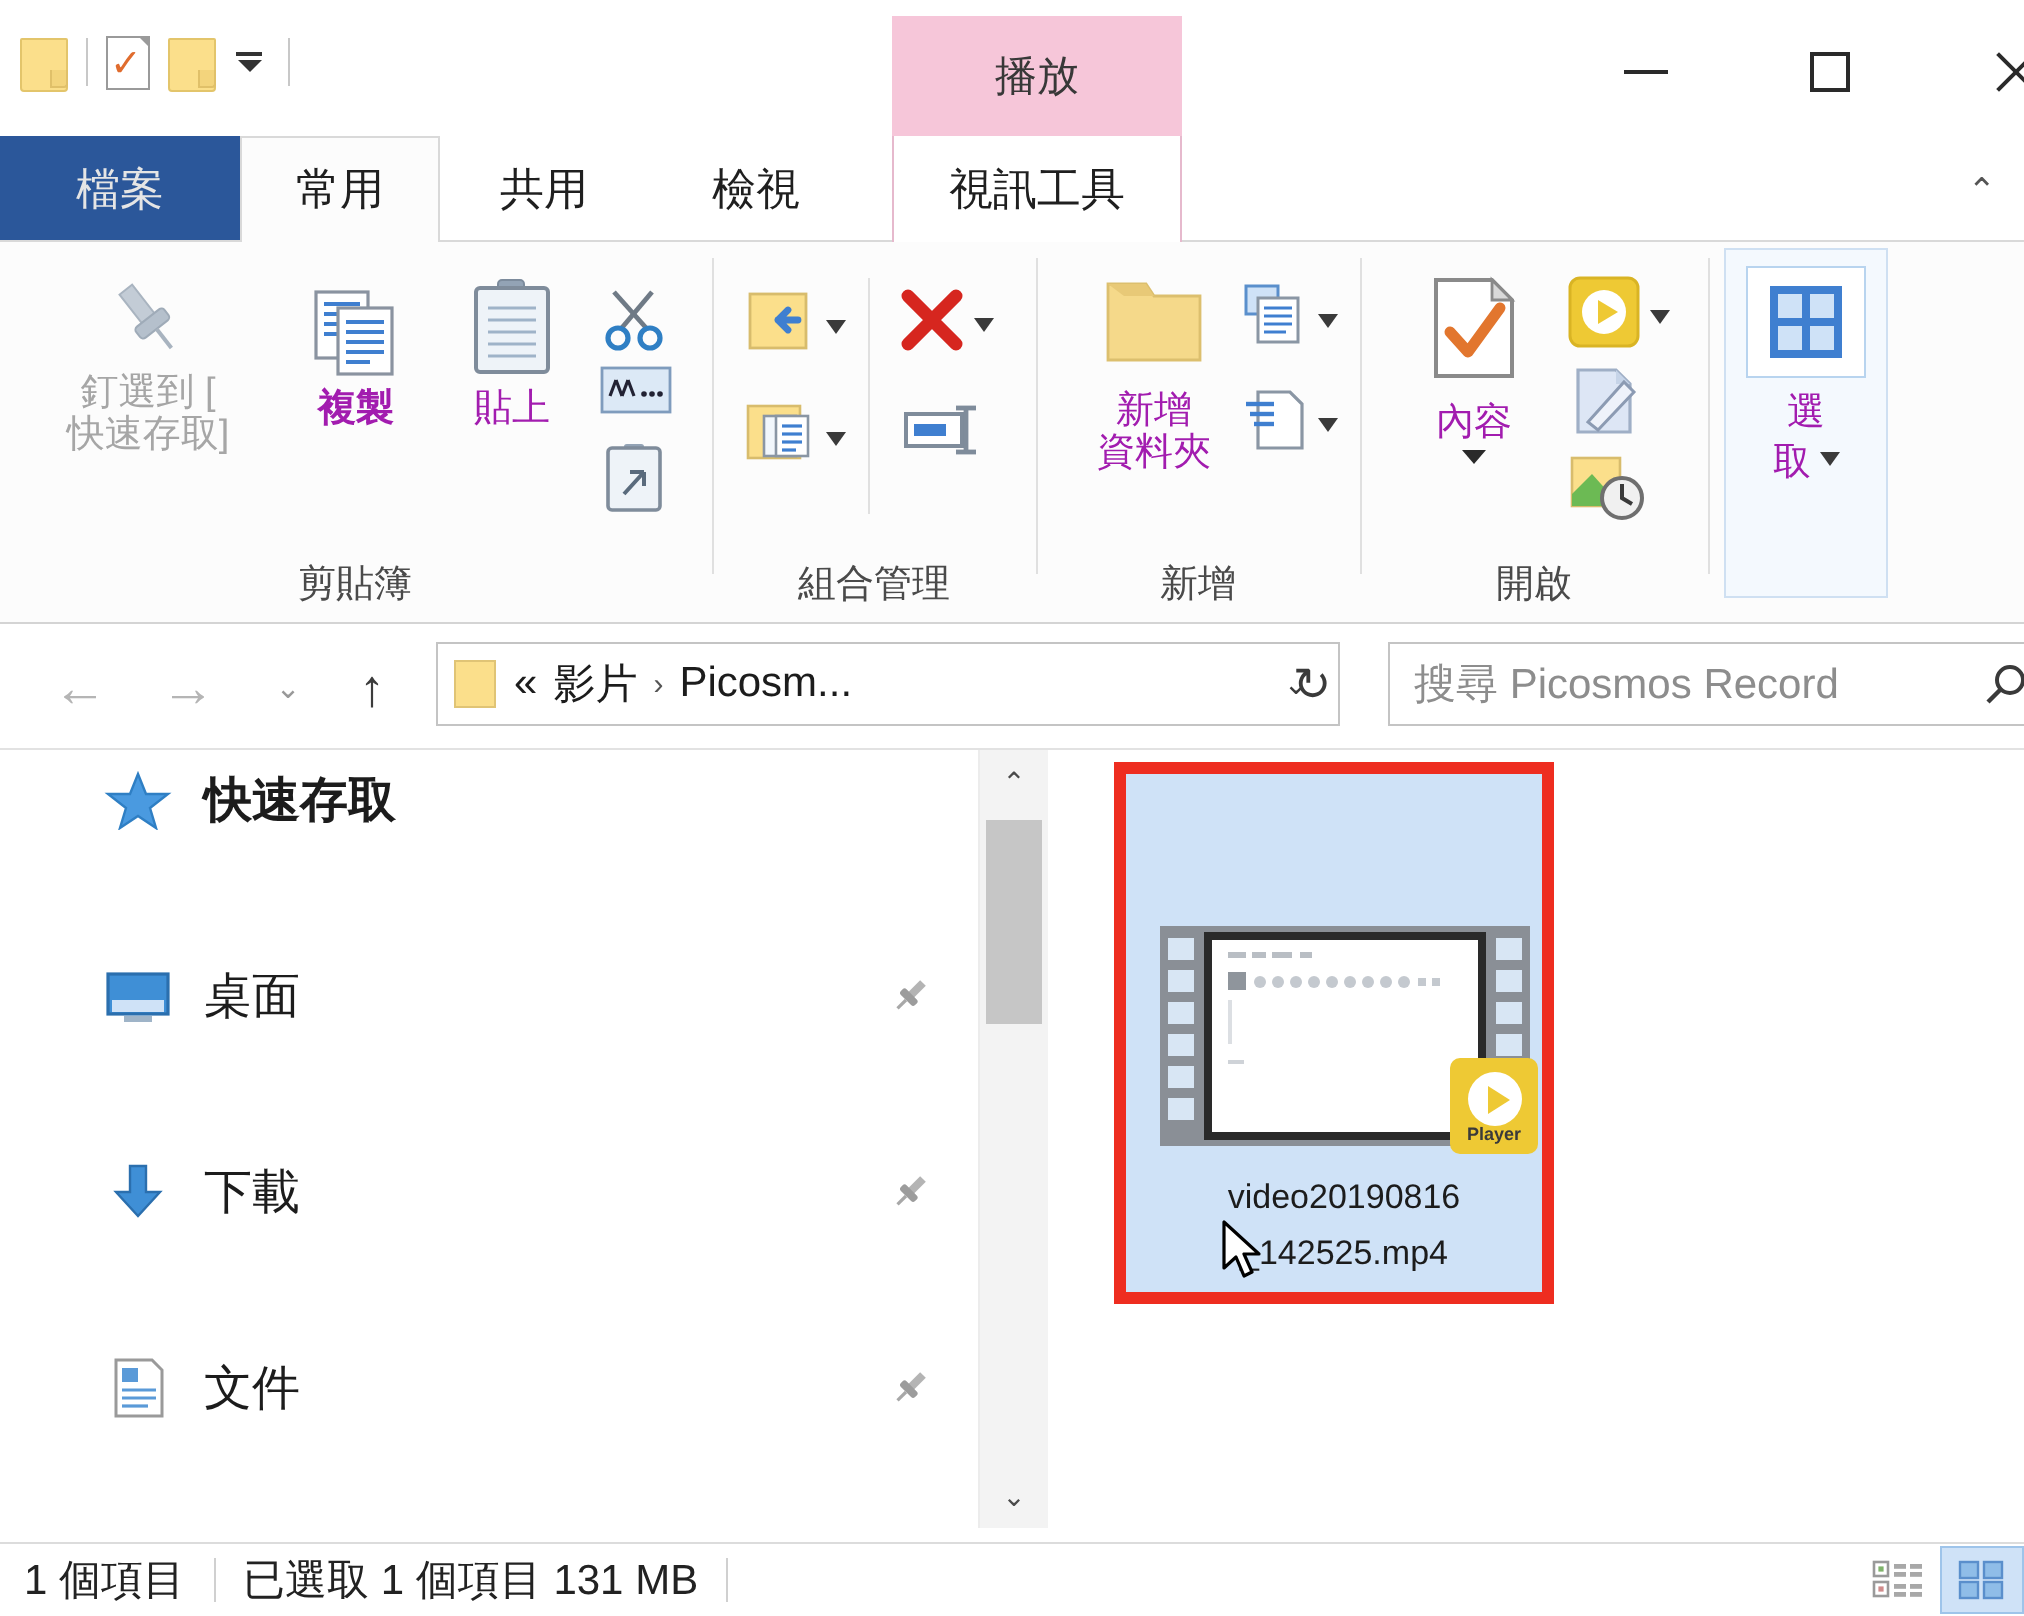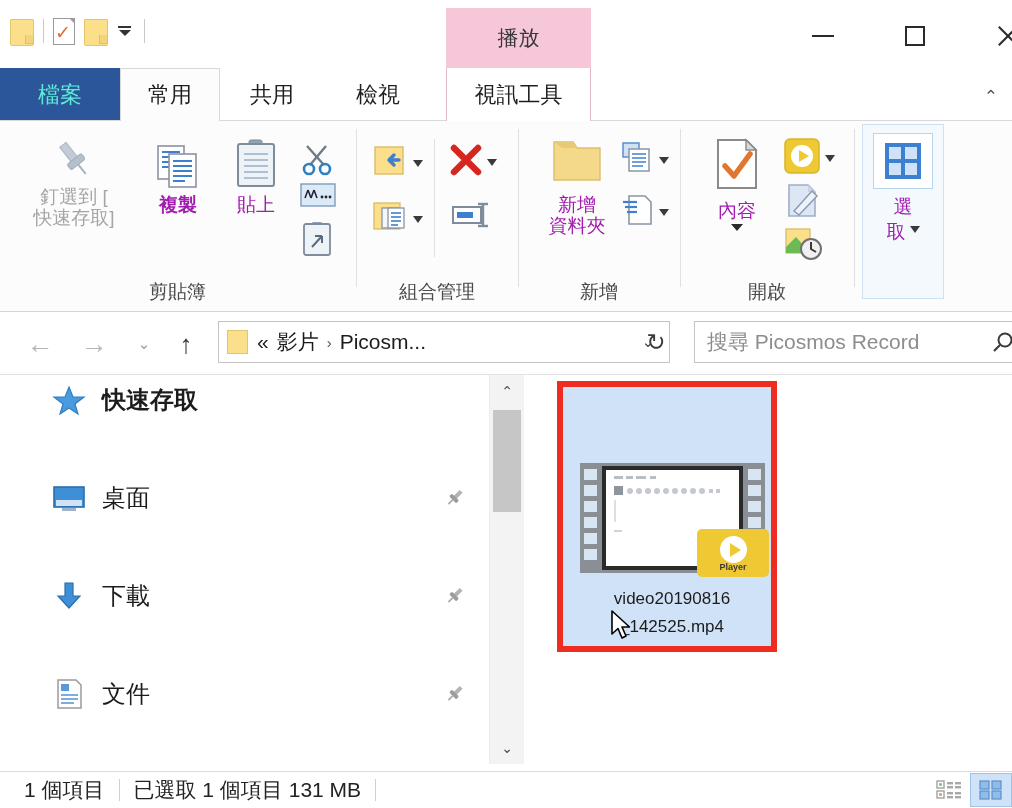--- a/index.html
+++ b/index.html
@@ -40,21 +40,21 @@
   .wctl .msq{width:20px;height:20px;border:2px solid #2a2a2a;box-sizing:border-box;}
   .wctl .xm{position:relative;width:24px;height:24px;}
   .wctl .xm:before,.wctl .xm:after{content:"";position:absolute;left:0;top:11px;width:26px;height:2px;background:#2a2a2a;}
   .wctl .xm:before{transform:rotate(45deg);}
   .wctl .xm:after{transform:rotate(-45deg);}
 
   
   .tabstrip{position:relative;height:53px;background:#fff;}
   .tabstrip:after{content:"";position:absolute;left:0;right:0;bottom:0;height:1px;background:#d9d9d9;}
   .tab{position:absolute;top:0;height:53px;display:flex;align-items:center;justify-content:center;font-size:22px;color:#1f1f1f;box-sizing:border-box;cursor:default;}
-  .tab.file{left:0;width:120px;background:#2b579a;color:#5eead4;}
+  .tab.file{left:0;width:120px;background:#2b579a;color:#e5e5e5;}
   .tab.active-home{left:120px;width:100px;background:#fcfcfc;border-left:1px solid #d9d9d9;border-right:1px solid #d9d9d9;border-top:1px solid #d9d9d9;z-index:3;}
   .tab.t3{left:224px;width:96px;}
   .tab.t4{left:330px;width:96px;}
   .tab.ctx{left:446px;width:145px;background:#fff;border-left:1px solid #e6b9cd;border-right:1px solid #e6b9cd;z-index:3;}
   .ribbon-collapse{position:absolute;right:14px;top:18px;font-size:17px;color:#555;cursor:default;}
 
   
   .ribbon{position:relative;height:190px;background:#fcfcfc;border-bottom:1px solid #d4d4d4;}
   .rgroup{position:absolute;top:0;height:190px;box-sizing:border-box;}
   .rgroup .glabel{position:absolute;bottom:6px;left:0;width:100%;text-align:center;font-size:19px;color:#4a4a4a;}
@@ -104,21 +104,21 @@
   .vsb .arrow.up{top:0;}
   .vsb .arrow.down{bottom:0;}
   .vsb .thumb{position:absolute;left:3px;top:35px;width:28px;height:102px;background:#c6c6c6;cursor:default;}
 
   .filepane{position:absolute;left:524px;top:0;right:0;height:389px;background:#fff;}
   .fileitem{position:absolute;left:33px;top:6px;width:220px;height:271px;box-sizing:border-box;background:#cfe2f7;border:6px solid #ee2d20;cursor:default;}
   .thumb-wrap{position:absolute;left:17px;top:76px;width:185px;height:110px;}
   .film{position:absolute;left:0;top:0;width:185px;height:110px;background:#8a8f96;}
   .film .inner{position:absolute;left:22px;top:3px;width:141px;height:104px;background:#fff;border:4px solid #2a2a2a;box-sizing:border-box;}
   .sprocket{position:absolute;width:13px;height:11px;background:#d8e6f4;}
-  .ply{position:absolute;right:-4px;bottom:-4px;width:72px;height:48px;background:#eec934;border-radius:5px;display:flex;flex-direction:column;align-items:center;justify-content:center;}
+  .ply{position:absolute;right:-4px;bottom:-4px;width:44px;height:48px;background:#eec934;border-radius:5px;display:flex;flex-direction:column;align-items:center;justify-content:center;}
   .ply .circ{width:27px;height:27px;border-radius:50%;background:#fff;display:flex;align-items:center;justify-content:center;margin-top:2px;}
   .ply .tri{width:0;height:0;border-left:11px solid #eec934;border-top:7px solid transparent;border-bottom:7px solid transparent;margin-left:4px;}
   .ply .plabel{font-size:9px;color:#3a3a3a;font-weight:bold;margin-top:-1px;}
   .fname{position:absolute;left:4px;top:198px;width:210px;text-align:center;font-size:17px;color:#1c1c1c;line-height:28px;}
   .cursor{position:absolute;left:611px;top:610px;width:22px;height:33px;z-index:40;pointer-events:none;}
 
   
   .statusbar{position:absolute;left:0;bottom:0;width:1012px;height:36px;background:#fff;border-top:1px solid #dcdcdc;display:flex;align-items:center;}
   .status-txt{font-size:21px;color:#222;white-space:nowrap;}
   .st-sep{width:1px;height:22px;background:#d0d0d0;margin:0 14px;}
@@ -624,21 +624,21 @@
     </div>
   </div>
 
   <div class="cursor">
     <svg width="22" height="33" viewBox="0 0 22 33">
       <path d="M1 1 L1 24 L7 18.5 L11 28 L15 26 L11 17 L18.5 17 Z" fill="#ffffff" stroke="#000000" stroke-width="1.6" stroke-linejoin="round"></path>
     </svg>
   </div>
 
   <div class="statusbar">
-    <span class="status-txt" style="margin-left:24px;">1 個項目</span>
+    <span class="status-txt" style="margin-left:12px;">1 個項目</span>
     <span class="st-sep"></span>
     <span class="status-txt">已選取 1 個項目  131 MB</span>
     <span class="st-sep"></span>
 
     <div class="viewbtns">
       <div class="vbtn">
         <svg width="26" height="22" viewBox="0 0 26 22">
           <rect x="1" y="2" width="7" height="7" fill="none" stroke="#9a9a9a" stroke-width="1.3"></rect>
           <rect x="3.2" y="4.2" width="2.6" height="2.6" fill="#7fb36a"></rect>
           <rect x="1" y="12" width="7" height="7" fill="none" stroke="#9a9a9a" stroke-width="1.3"></rect>

